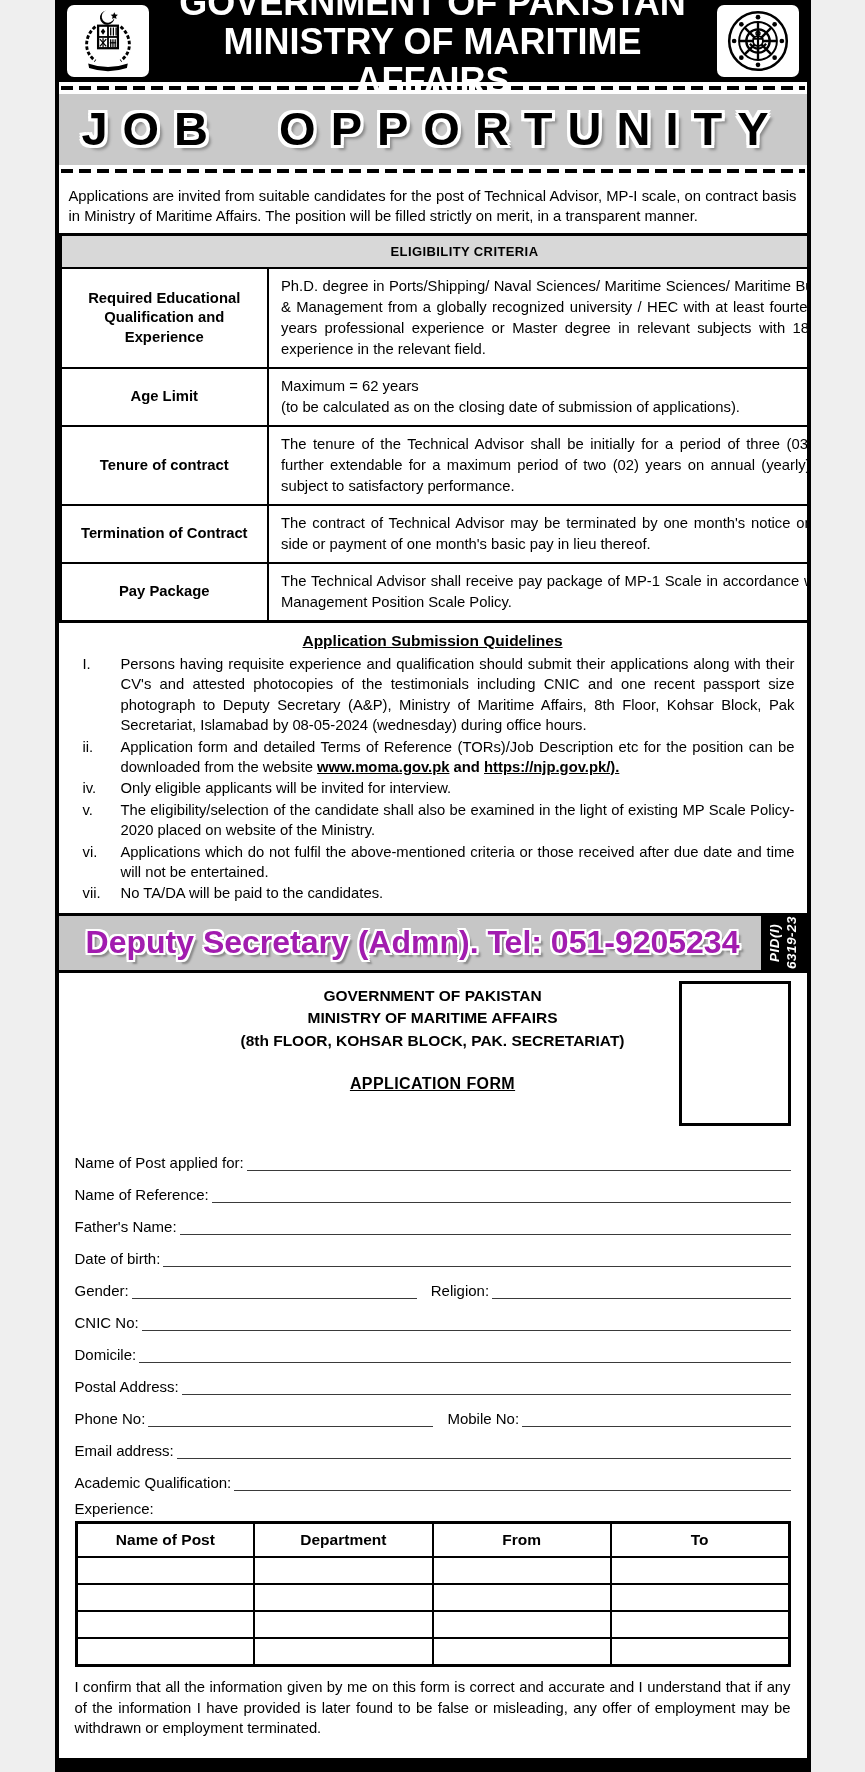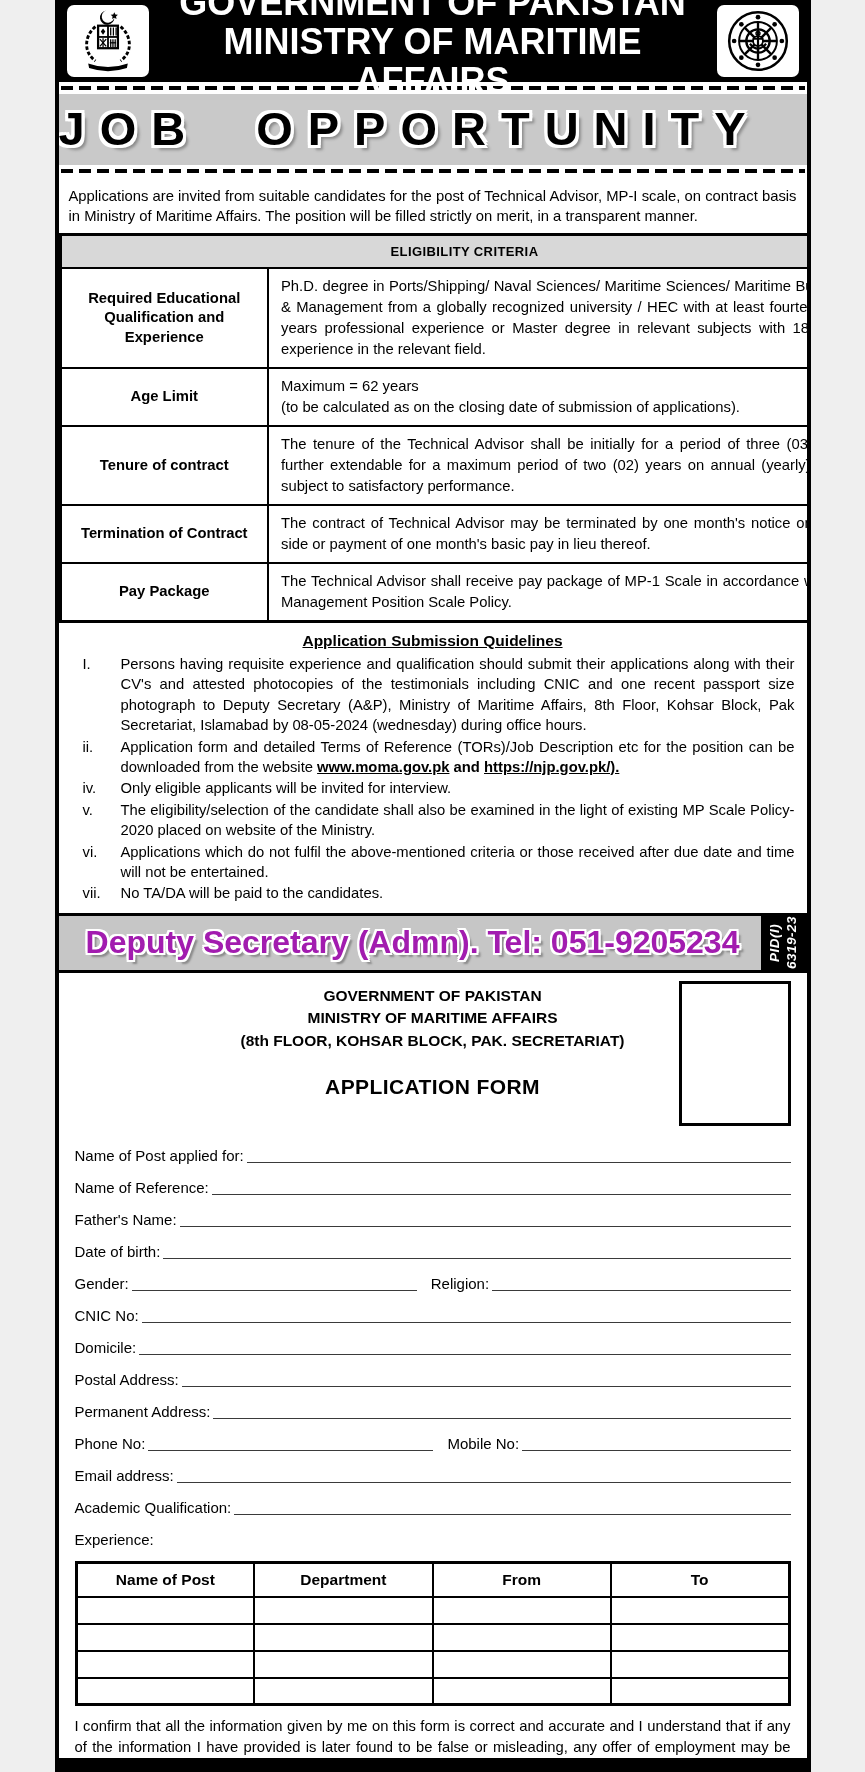--- a/index.html
+++ b/index.html
@@ -14,21 +14,21 @@
   .masthead { height:82px; background:#000; display:flex; align-items:center; padding:4px 8px; gap:6px; }
   .logo-box { width:82px; height:72px; background:#fff; border-radius:7px; flex:none;
               display:flex; align-items:center; justify-content:center; }
   .masthead-titles { flex:1; text-align:center; color:#fff; font-weight:bold;
                      font-size:36px; line-height:1.04; letter-spacing:0; transform:scaleY(1.05); }
   
   .dash-strip { height:12px; background:#fff; display:flex; align-items:center; padding:0 2px; }
   .dash { height:4px; width:100%;
           background:repeating-linear-gradient(90deg,#000 0 12px,transparent 12px 18px); }
   
-  .banner { background:#c9c9c9; text-align:left; padding:7px 0 9px; }
+  .banner { background:#c9c9c9; text-align:center; padding:7px 0 9px; }
   .banner span {
     font-size:47px; font-weight:bold; letter-spacing:15px; word-spacing:28px; color:#000;
     text-shadow:-3px -3px 0 #fff,3px -3px 0 #fff,-3px 3px 0 #fff,3px 3px 0 #fff,
                 0 -3px 0 #fff,0 3px 0 #fff,-3px 0 0 #fff,3px 0 0 #fff,5px 5px 3px #8a8a8a;
   }
   
   .intro { margin:10px 10px 6px; font-size:14.8px; line-height:1.35; text-align:justify; }
   
   .elig { width:812px; margin:4px auto 0; border-collapse:collapse; border:3px solid #000; }
   .elig th { background:#d8d8d8; border:2px solid #000; font-size:13px; padding:8px 4px; letter-spacing:.4px; }
@@ -52,23 +52,23 @@
   .pid { position:absolute; right:0; top:-3px; bottom:-3px; width:46px; background:#000;
          display:flex; align-items:center; justify-content:center; }
   .pid-text { writing-mode:vertical-rl; transform:rotate(180deg); color:#fff; font-style:italic;
               font-weight:bold; font-size:13.5px; line-height:1.25; letter-spacing:.5px; text-align:center; }
   .pid-text span { display:block; }
   
   .form-sec { position:relative; padding:0 16px; }
   .photo-box { position:absolute; right:16px; top:8px; width:112px; height:145px;
                border:3px solid #000; background:#fff; }
   .form-head { text-align:center; padding-top:12px; font-weight:bold; font-size:15.5px; line-height:1.45; }
-  .form-title { margin-top:20px; font-size:21px; font-weight:bold; letter-spacing:.4px; }
+  .form-title { margin-top:20px; font-size:16px; font-weight:bold; text-decoration:underline; letter-spacing:.4px; }
   .fields { margin-top:44px; }
-  .f-row { display:flex; align-items:flex-start; height:32px; font-size:15px; }
+  .f-row { display:flex; align-items:flex-end; height:32px; font-size:15px; }
   .f-row.noline { height:26px; }
   .f-label { white-space:nowrap; padding-right:3px; }
   .f-line { flex:1; border-bottom:1.5px solid #3a3a3a; height:1.1em; }
   .f-line.first { flex:0 0 285px; margin-right:14px; }
   
   .exp { width:100%; border-collapse:collapse; border:3px solid #000; margin-top:4px; }
   .exp th { border:2.5px solid #000; font-size:15.5px; padding:7px 4px; width:25%; }
   .exp td { border:2.5px solid #000; height:27px; }
   
   .declaration { margin:10px 0 0; font-size:14.8px; line-height:1.4; text-align:justify; }
@@ -266,24 +266,20 @@
       </div>
       <div class="f-row">
         <span class="f-label">Domicile:</span>
         <span class="f-line"></span>
       </div>
       <div class="f-row">
         <span class="f-label">Postal Address:</span>
         <span class="f-line"></span>
       </div>
       <div class="f-row">
-        <span class="f-label">Permanent Address:</span>
-        <span class="f-line"></span>
-      </div>
-      <div class="f-row">
         <span class="f-label">Phone No:</span>
         <span class="f-line first"></span>
         <span class="f-label">Mobile No:</span>
         <span class="f-line"></span>
       </div>
       <div class="f-row">
         <span class="f-label">Email address:</span>
         <span class="f-line"></span>
       </div>
       <div class="f-row">

